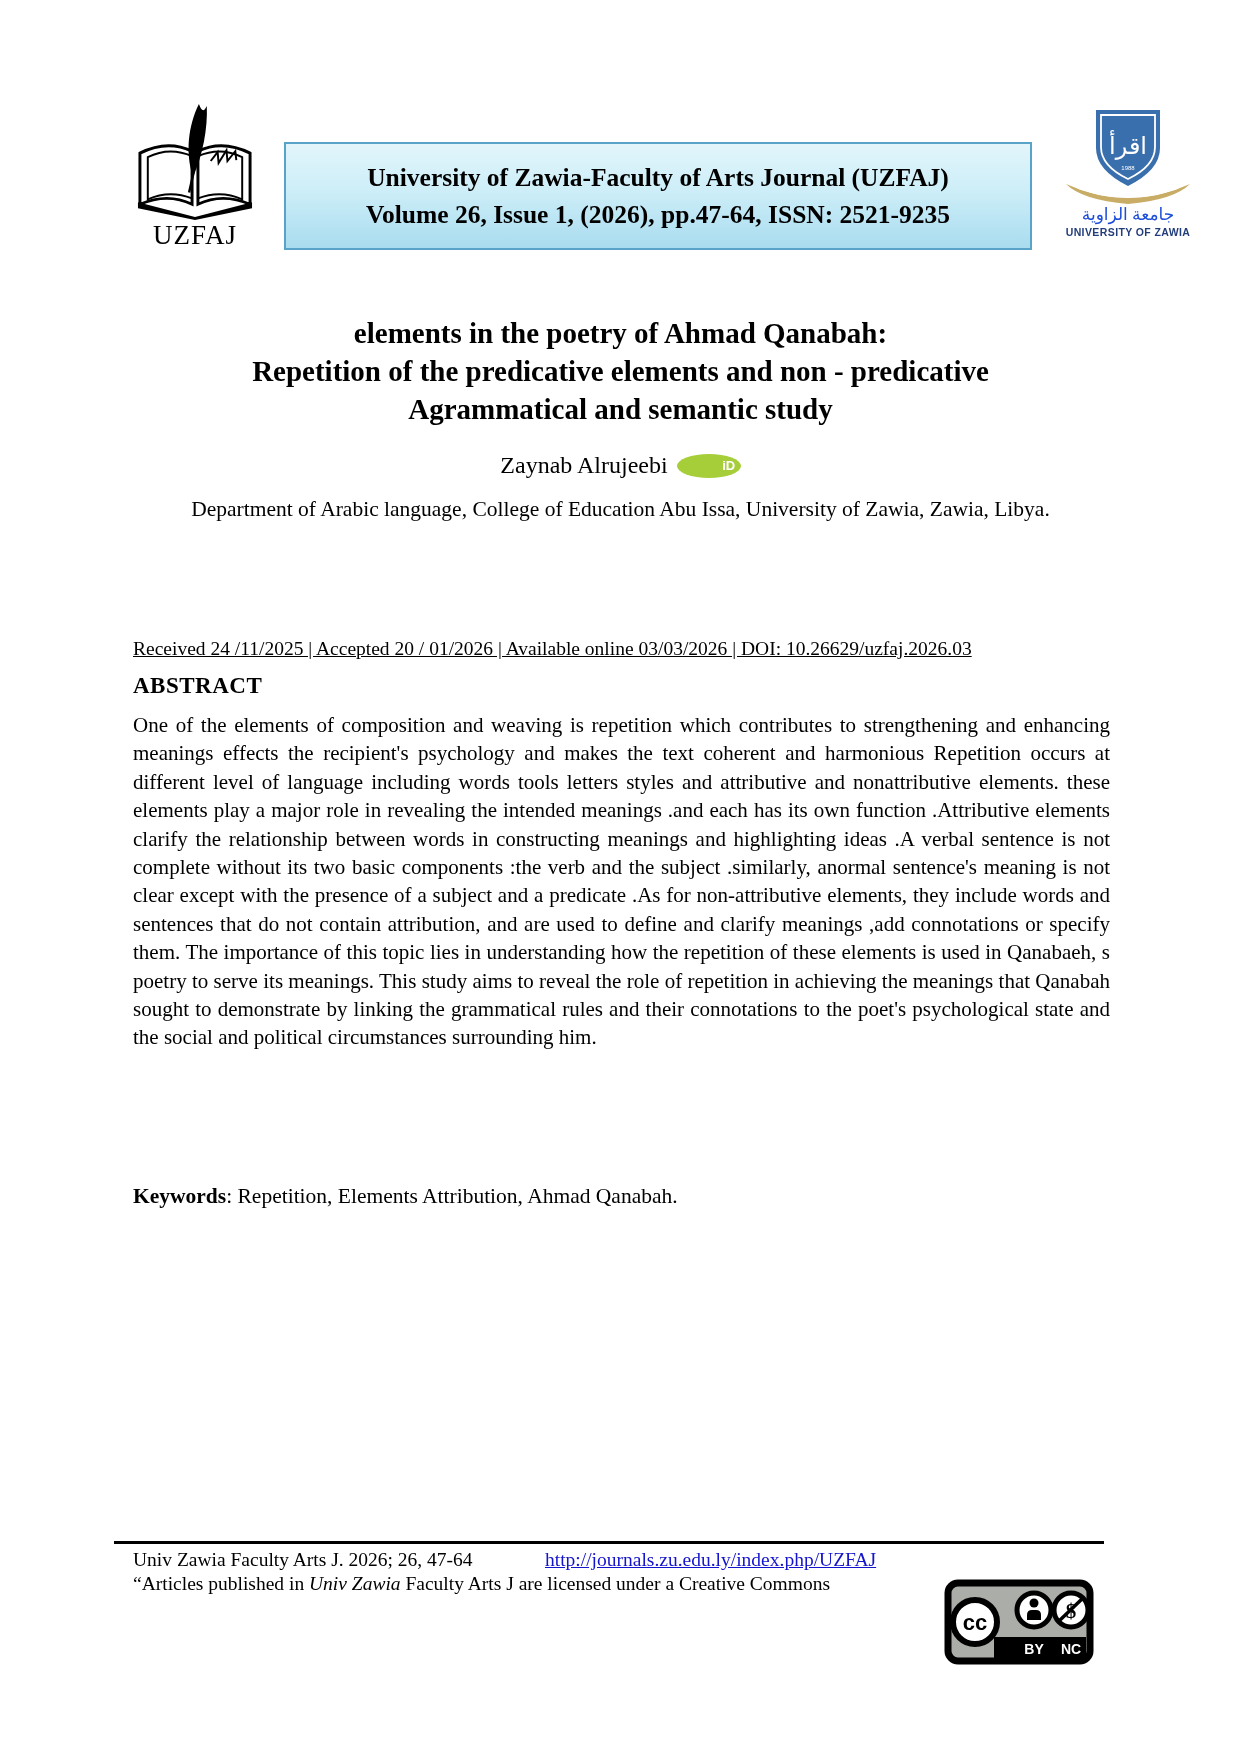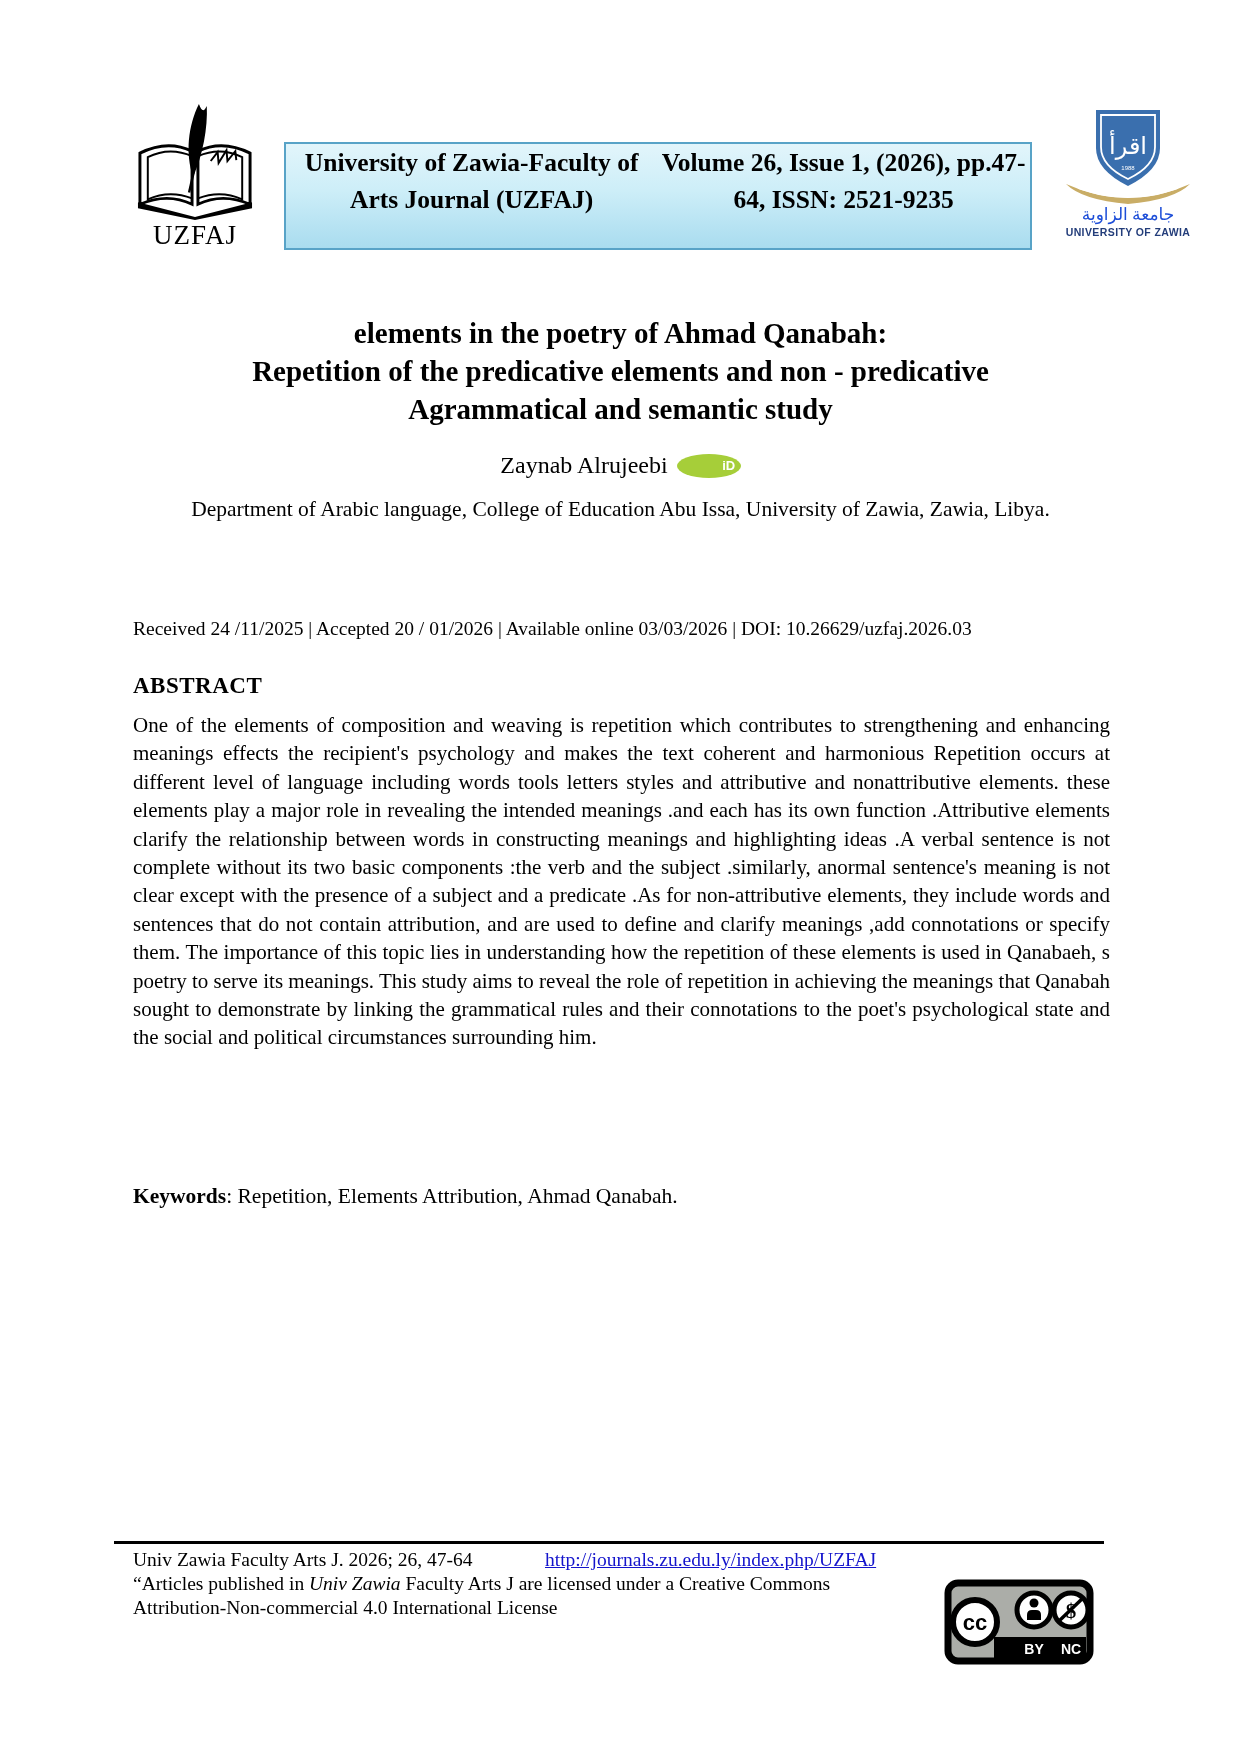--- a/index.html
+++ b/index.html
@@ -10,21 +10,21 @@
 
   
   .uzfaj-logo { position:absolute; left:128px; top:102px; width:134px; text-align:center; }
   .uzfaj-logo svg { width:118px; height:118px; display:block; margin:0 auto; }
   .uzfaj-label { font-size:27px; letter-spacing:1px; margin-top:0px; }
 
   .journal-box {
     position:absolute; left:284px; top:142px; width:744px; height:104px;
     border:2px solid #58a3c7;
     background:linear-gradient(180deg,#e2f5fb 0%, #cdeef8 45%, #a9dcef 100%);
-    display:flex; flex-direction:row; justify-content:center;
+    display:flex; flex-direction:column; justify-content:center;
     text-align:center; font-weight:bold; font-size:25.5px; line-height:37px;
   }
 
   .univ-logo { position:absolute; left:1055px; top:108px; width:146px; text-align:center; }
   .univ-logo svg { width:140px; height:100px; display:block; margin:0 auto; }
   .univ-ar { font-size:17px; color:#1d4ed8; line-height:18px; margin-top:-2px; font-family:Liberation Serif, serif; }
   .univ-en { font-size:10.5px; font-weight:bold; color:#233d7a; letter-spacing:0.4px;
              font-family:"Liberation Sans", sans-serif; margin-top:2px; }
 
   
@@ -38,22 +38,22 @@
     font-size:13px; font-weight:bold; line-height:24px; text-align:center;
     vertical-align:3px; margin-left:9px; cursor:pointer;padding-left:40px;
   }
 
   .affiliation { position:absolute; left:0; top:497px; width:100%; text-align:center; font-size:21.5px; }
 
   .email-row { position:absolute; left:0; top:563px; width:100%; text-align:center;
                font-size:23px; font-weight:bold; }
   .email-link { color:#1414cc; text-decoration:underline; }
 
-  .dates-line { position:absolute; left:133px; top:618px; width:978px; font-size:19.5px;
-                white-space:nowrap; }
+  .dates-line { position:absolute; left:133px; top:638px; width:978px; font-size:19.5px;
+                text-decoration:underline; white-space:nowrap; }
 
   .abstract-heading { position:absolute; left:133px; top:673px; font-size:23px; font-weight:bold;
                       letter-spacing:0.5px; }
 
   .abstract-body { position:absolute; left:133px; top:711px; width:977px;
                    font-size:21px; line-height:28.4px; text-align:justify; }
 
   .keywords { position:absolute; left:133px; top:1184px; font-size:21.5px; }
   .keywords b { font-weight:bold; }
 
@@ -132,21 +132,20 @@
   <div class="footer-rule"></div>
 
   <div class="footer-line1">
     <span>Univ Zawia Faculty Arts J. 2026; 26, 47-64</span>
     <a href="#" class="footer-url">http://journals.zu.edu.ly/index.php/UZFAJ</a>
   </div>
 
   <div class="footer-line2">
     <span>“Articles published in </span><span class="it">Univ Zawia</span><span> Faculty Arts J are licensed under a Creative Commons</span>
   </div>
-  <div class="footer-line3">Attribution-Non-commercial 4.0 International License</div>
 
   <svg class="cc-badge" viewBox="0 0 150 86">
     <rect x="4" y="4" width="142" height="78" rx="10" fill="#abada8" stroke="#000" stroke-width="7"></rect>
     <rect x="50" y="58" width="92" height="21" fill="#000"></rect>
 
     <circle cx="31" cy="43" r="22" fill="#fff" stroke="#000" stroke-width="6"></circle>
     <text x="31" y="51" text-anchor="middle" font-family="Liberation Sans" font-size="22" font-weight="bold" fill="#000">cc</text>
 
     <circle cx="90" cy="31" r="17" fill="#fff" stroke="#000" stroke-width="5"></circle>
     <circle cx="90" cy="24" r="4.5" fill="#000"></circle>

